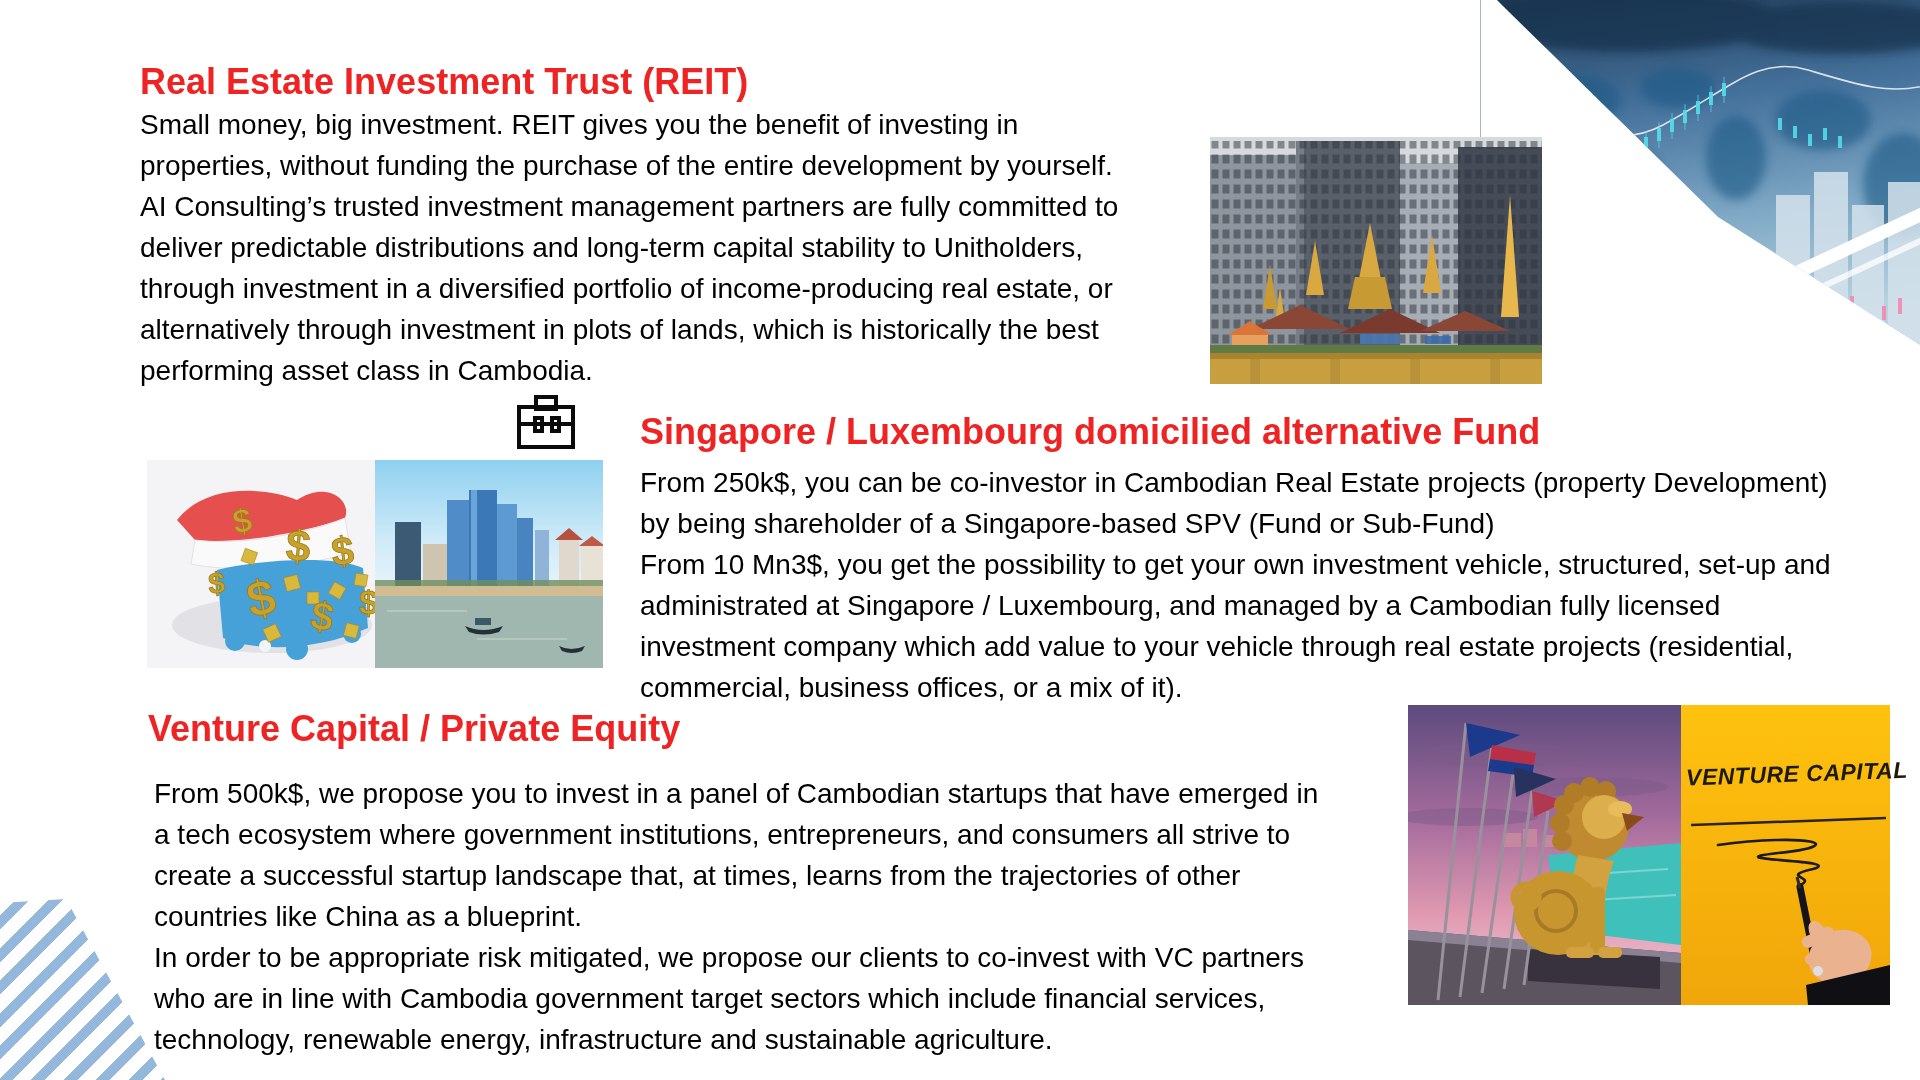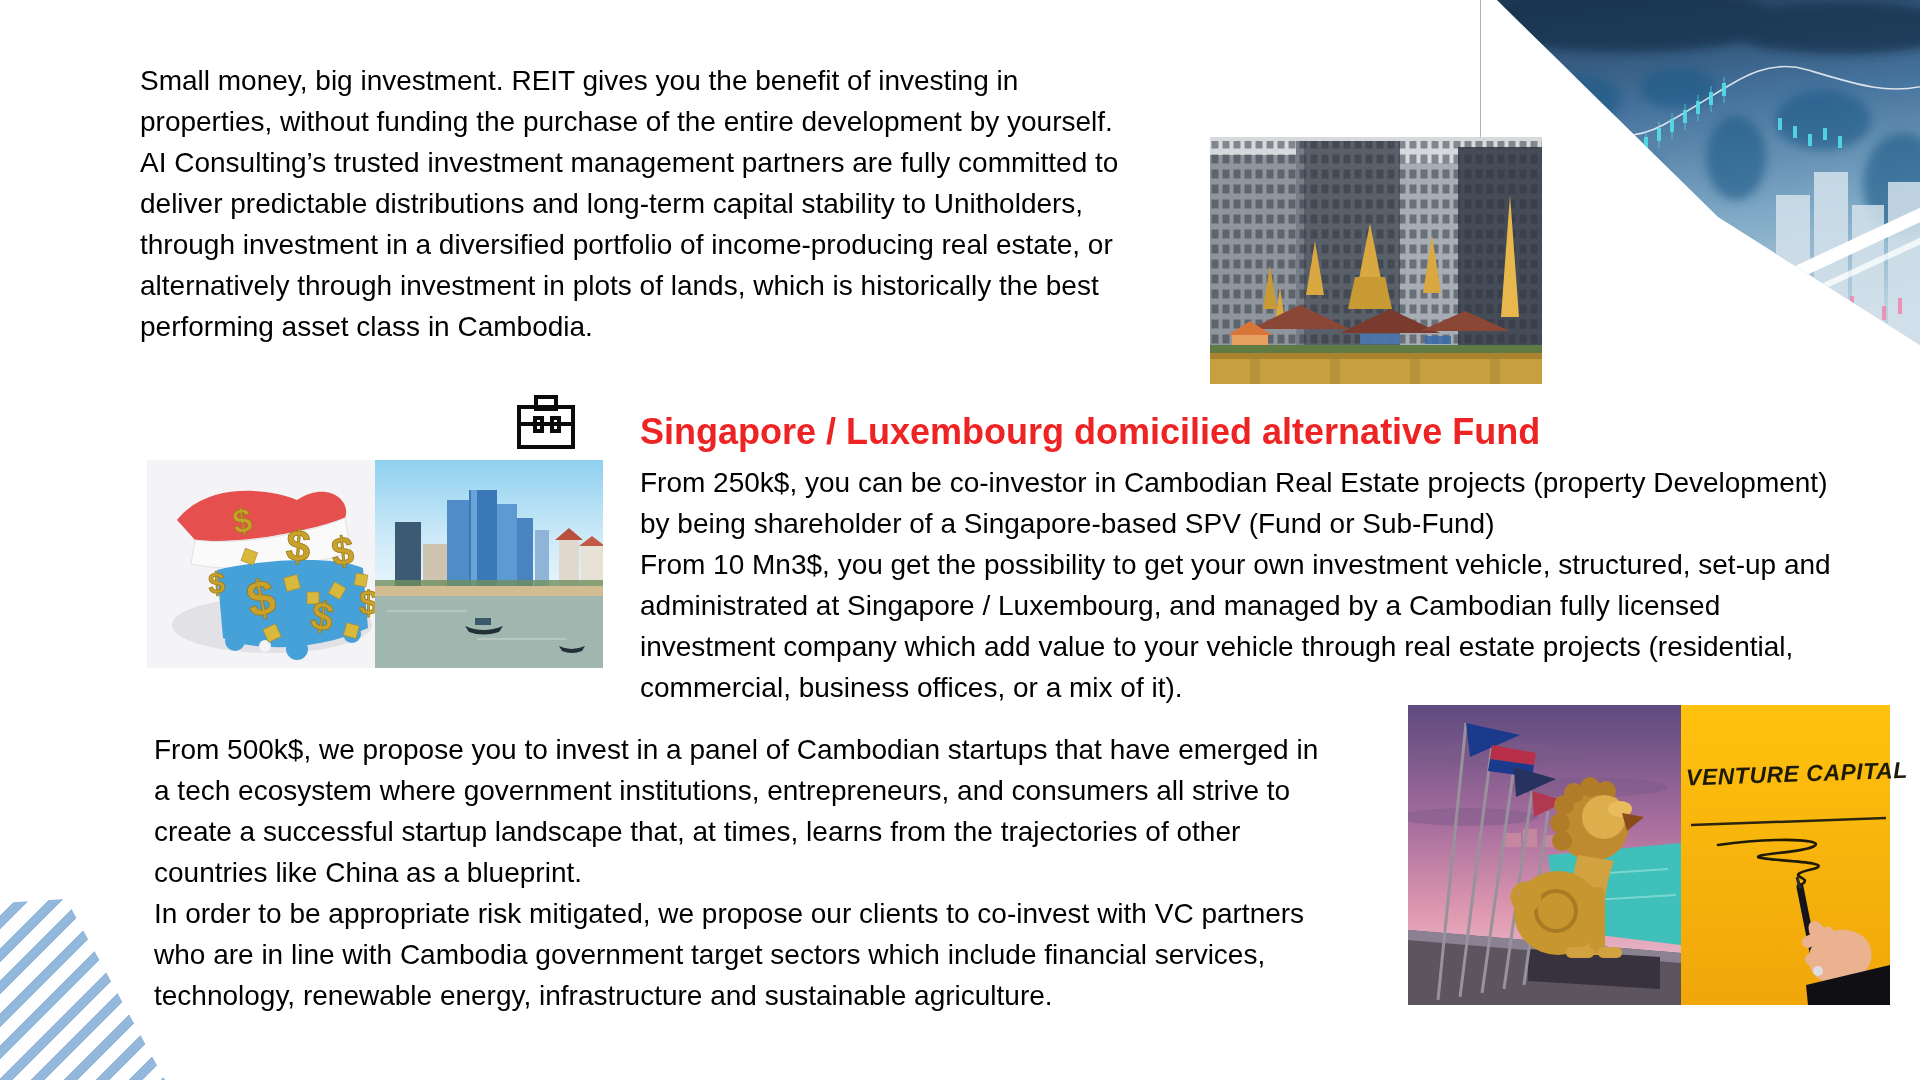--- a/index.html
+++ b/index.html
@@ -126,20 +126,21 @@
         <g transform="rotate(-25 340 292)">
             <rect x="235" y="286" width="240" height="6" fill="#ffffff" opacity="0.75"></rect>
           </g>
       </g>
     </svg>
   </div>
 
   <div class="abs" id="top-vline"></div>
 
   <div class="abs" id="reit-section">
+    <h1 class="sec-title">Real Estate Investment Trust (REIT)</h1>
     <p class="sec-body">Small money, big investment. REIT gives you the benefit of investing in
 properties, without funding the purchase of the entire development by yourself.
 AI Consulting’s trusted investment management partners are fully committed to
 deliver predictable distributions and long-term capital stability to Unitholders,
 through investment in a diversified portfolio of income-producing real estate, or
 alternatively through investment in plots of lands, which is historically the best
 performing asset class in Cambodia.</p>
   </div>
 
   <div class="abs" id="palace-photo">
@@ -264,20 +265,21 @@
       <rect x="228" y="136" width="228" height="72" fill="#9fb7ae"></rect>
       <rect x="240" y="150" width="80" height="2" fill="#b4c8c0"></rect>
       <rect x="330" y="178" width="90" height="2" fill="#b4c8c0"></rect>
       <path d="M318,166 q18,8 38,0 l-4,6 q-16,5 -30,0 Z" fill="#243038"></path>
       <rect x="328" y="158" width="16" height="7" fill="#3a586a"></rect>
       <path d="M412,186 q12,6 26,0 l-3,5 q-10,4 -20,0 Z" fill="#243038"></path>
     </svg>
   </div>
 
   <div class="abs" id="vc-section">
+    <h1 class="sec-title">Venture Capital / Private Equity</h1>
     <p class="sec-body">From 500k$, we propose you to invest in a panel of Cambodian startups that have emerged in
 a tech ecosystem where government institutions, entrepreneurs, and consumers all strive to
 create a successful startup landscape that, at times, learns from the trajectories of other
 countries like China as a blueprint.
 In order to be appropriate risk mitigated, we propose our clients to co-invest with  VC partners
 who are in line with Cambodia government target sectors which include financial services,
 technology, renewable energy, infrastructure and sustainable agriculture.</p>
   </div>
 
   <div class="abs" id="lion-photo">

